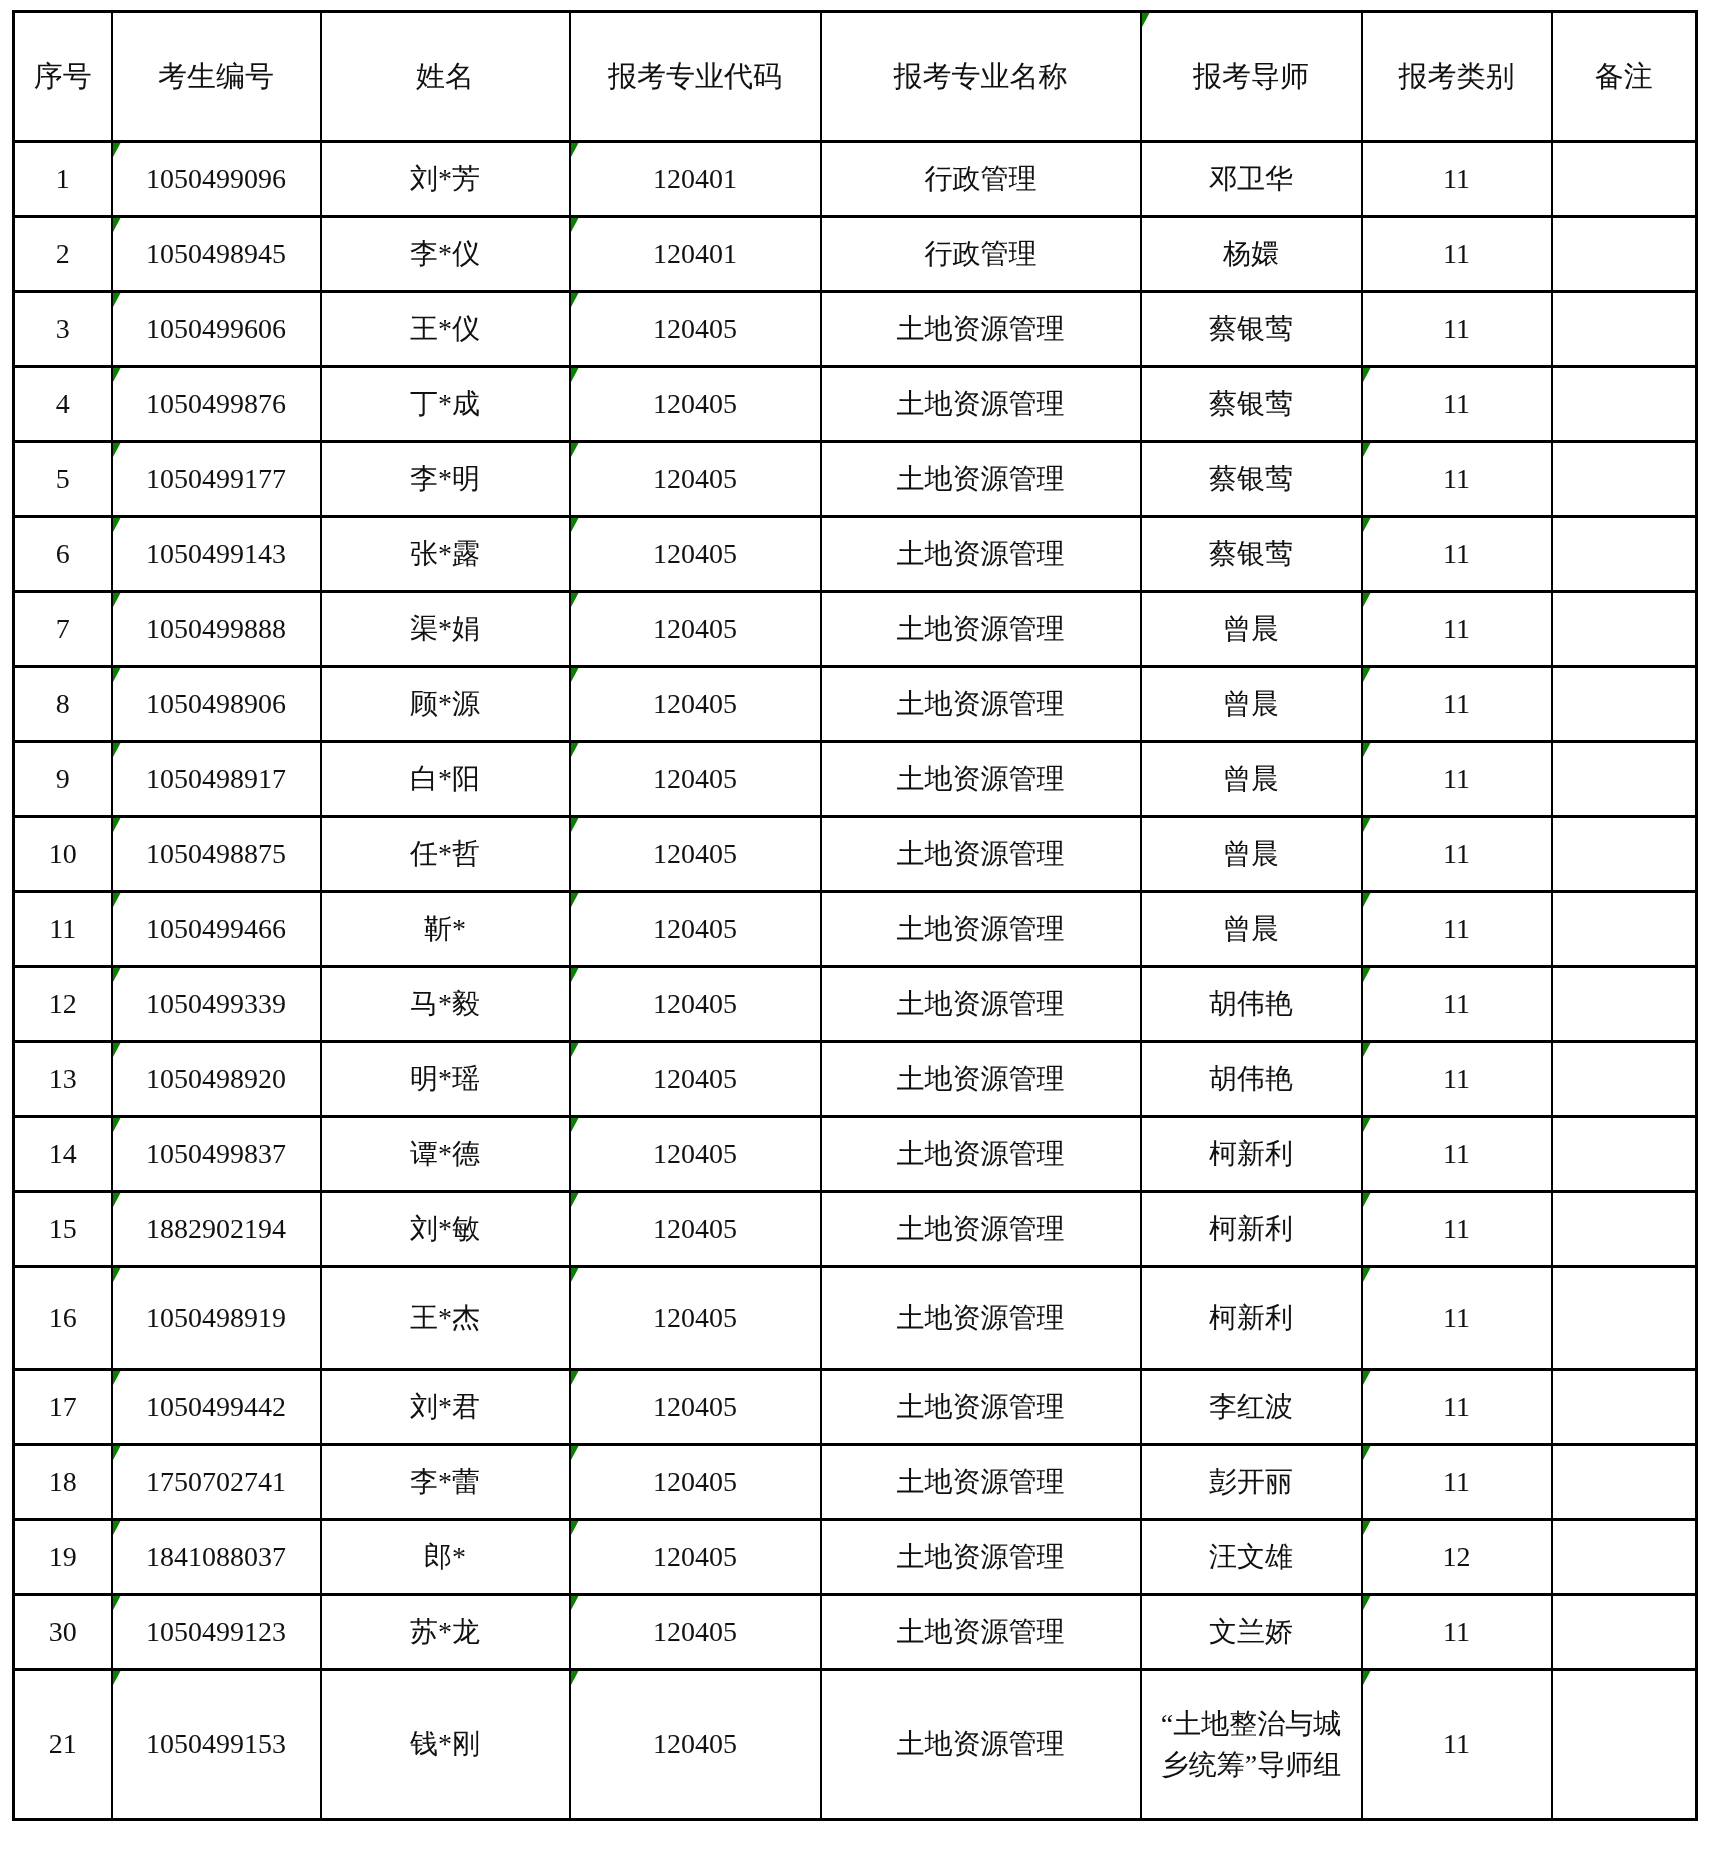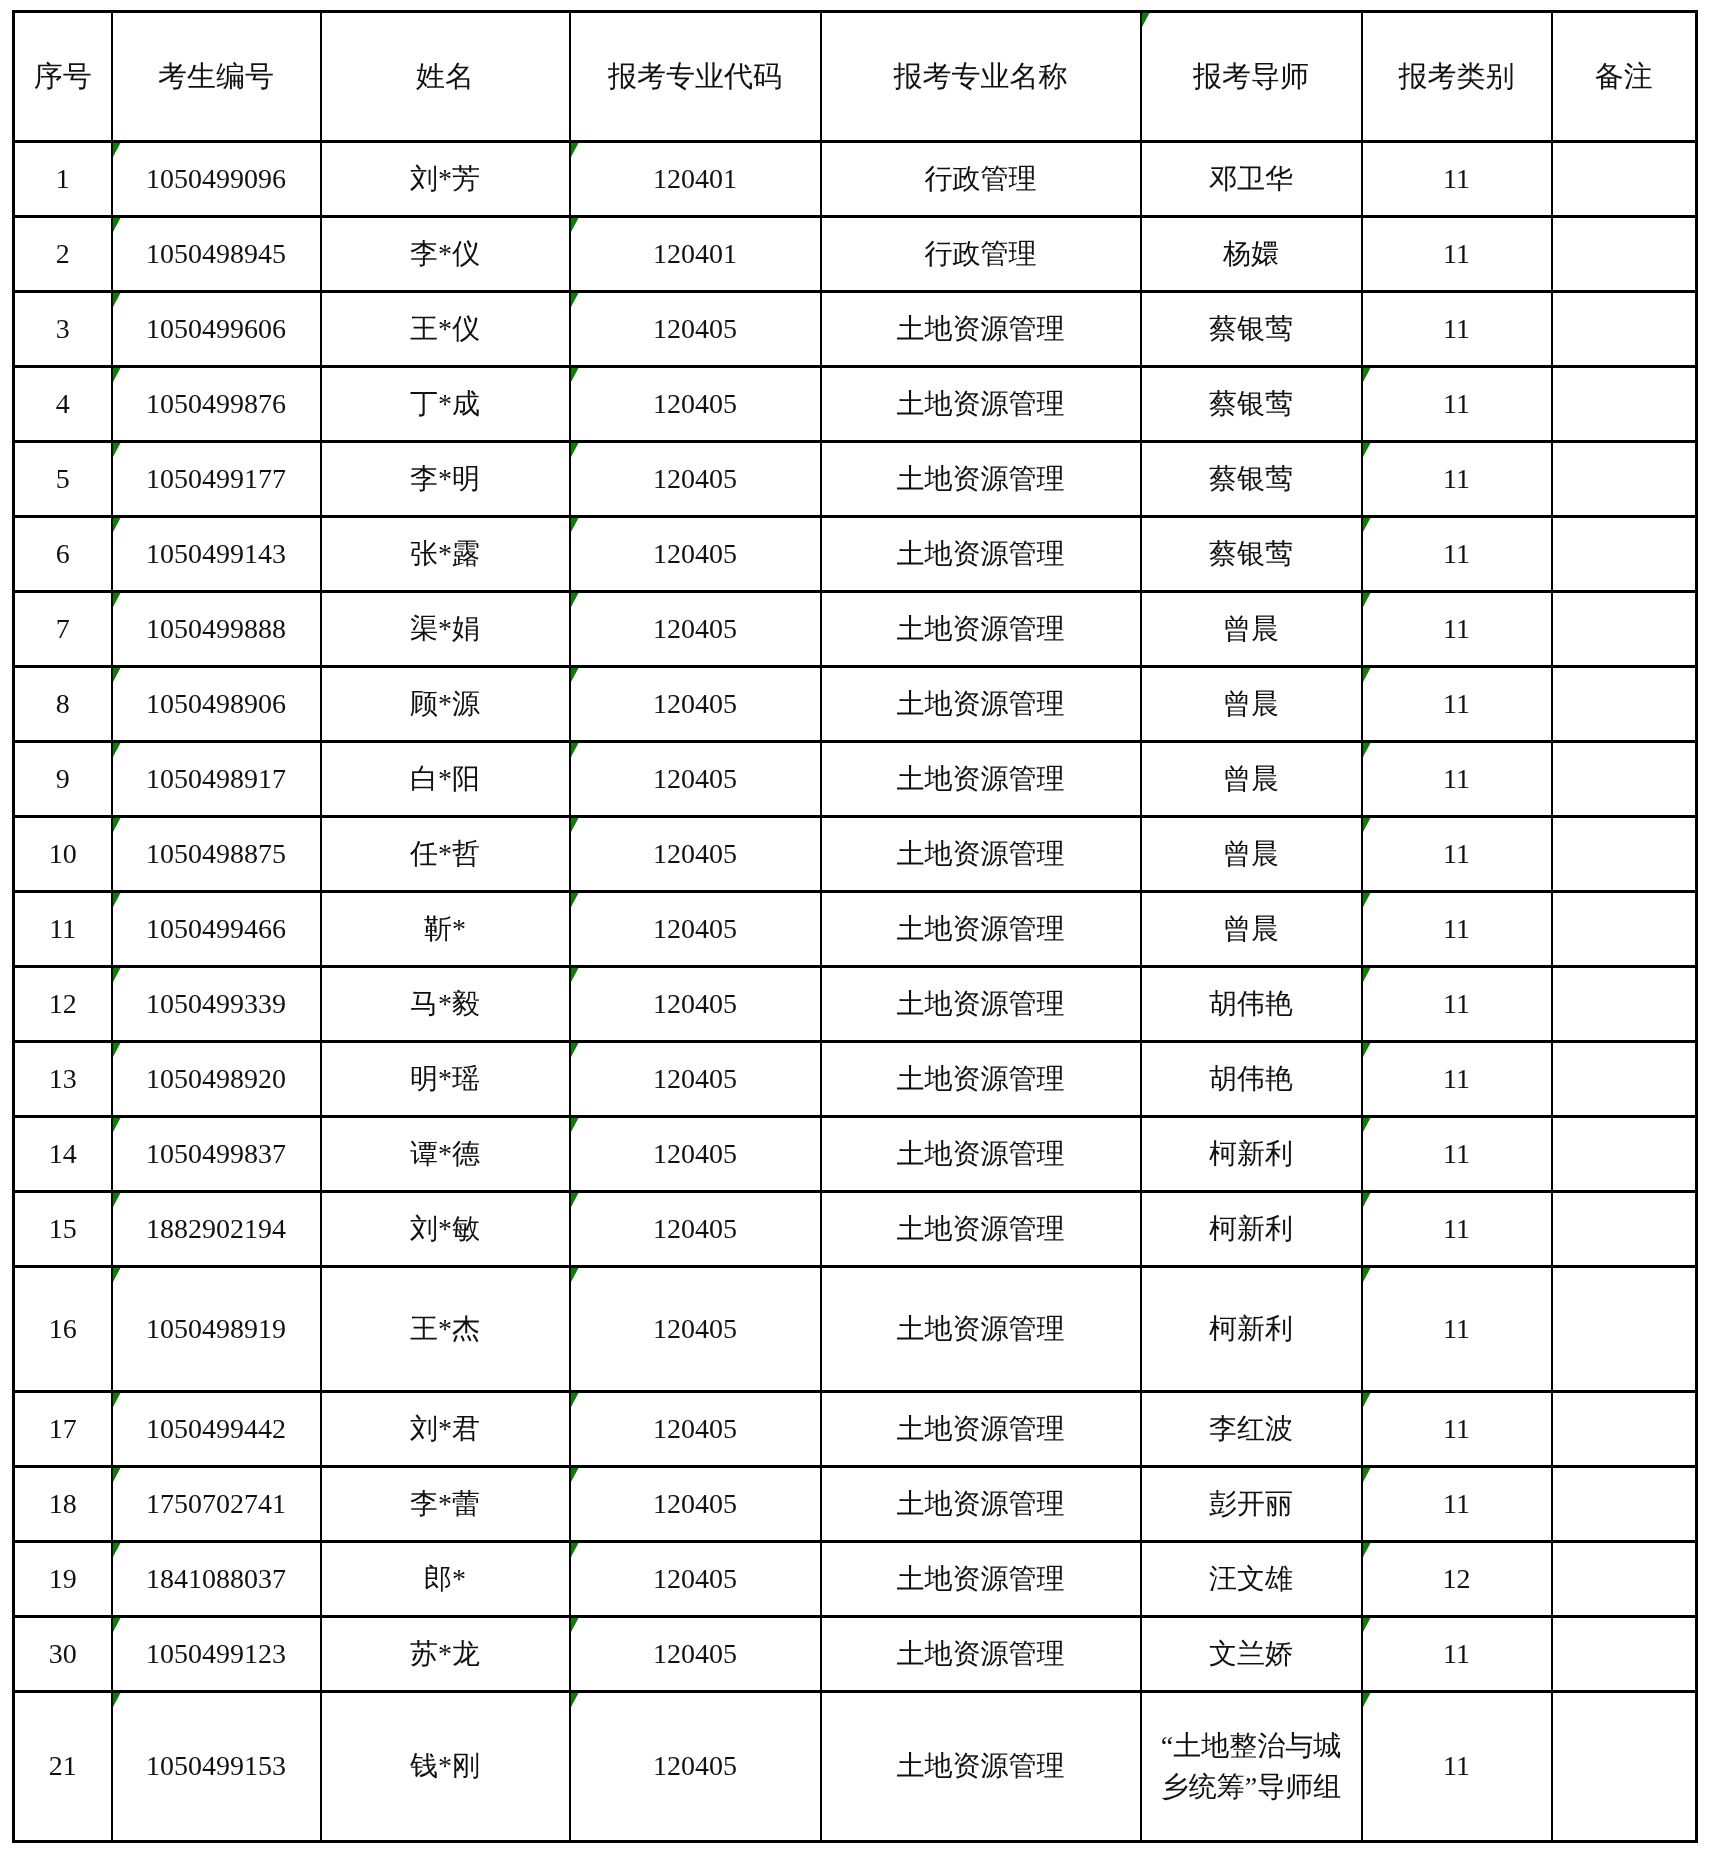--- a/index.html
+++ b/index.html
@@ -17,21 +17,21 @@
   th,td{
     position:relative;
     border-left:2px solid #000;border-right:2px solid #000;
     border-top:3px solid #000;border-bottom:3px solid #000;
     text-align:center;vertical-align:middle;
     padding:2px 8px;overflow:hidden;
     font-weight:normal;
   }
   thead tr{height:130px;}
   tbody tr{height:75px;}
-  tbody tr.tall{height:125px;}
+  tbody tr.tall{height:103px;}
   tbody tr.xtall{height:150px;}
   th{font-size:29px;}
   td{font-size:28px;line-height:1.45;}
   .tri{
     position:absolute;top:0;left:0;width:8px;height:15px;
     background:var(--marker-green,#0a8000);
     clip-path:polygon(0 0,100% 0,0 100%);
   }
 </style>
 </head>

